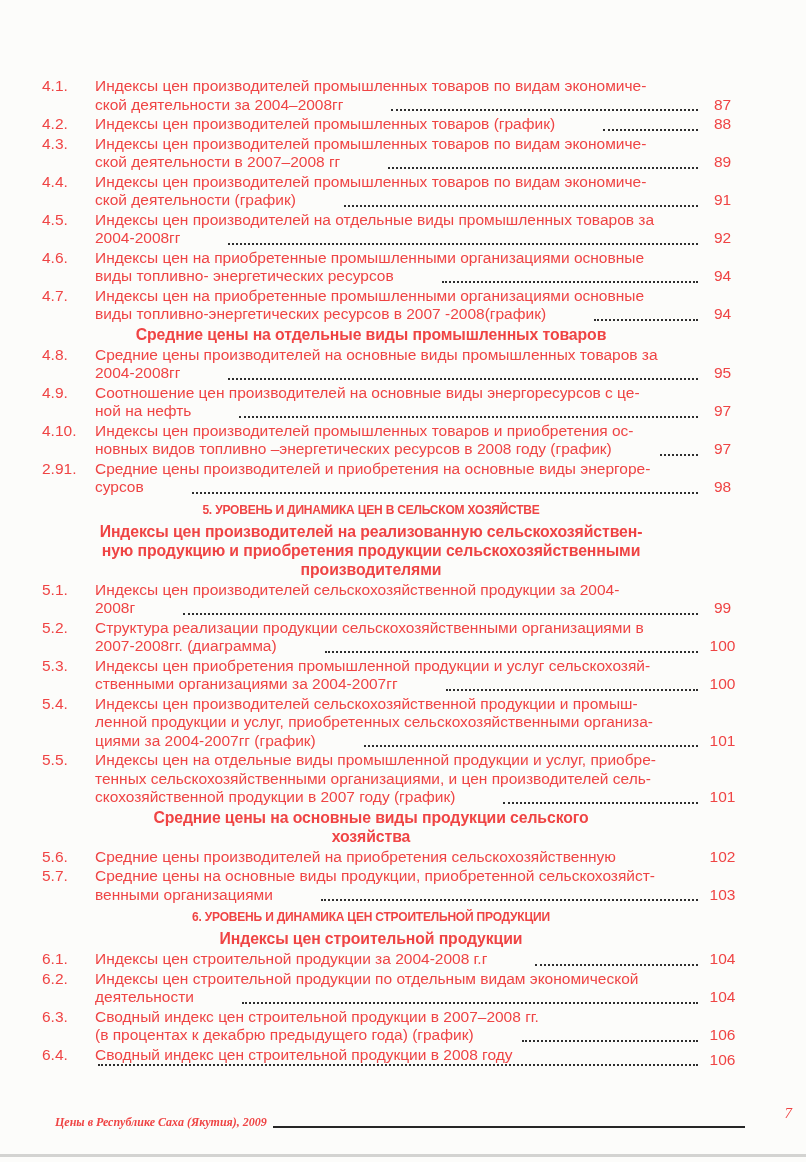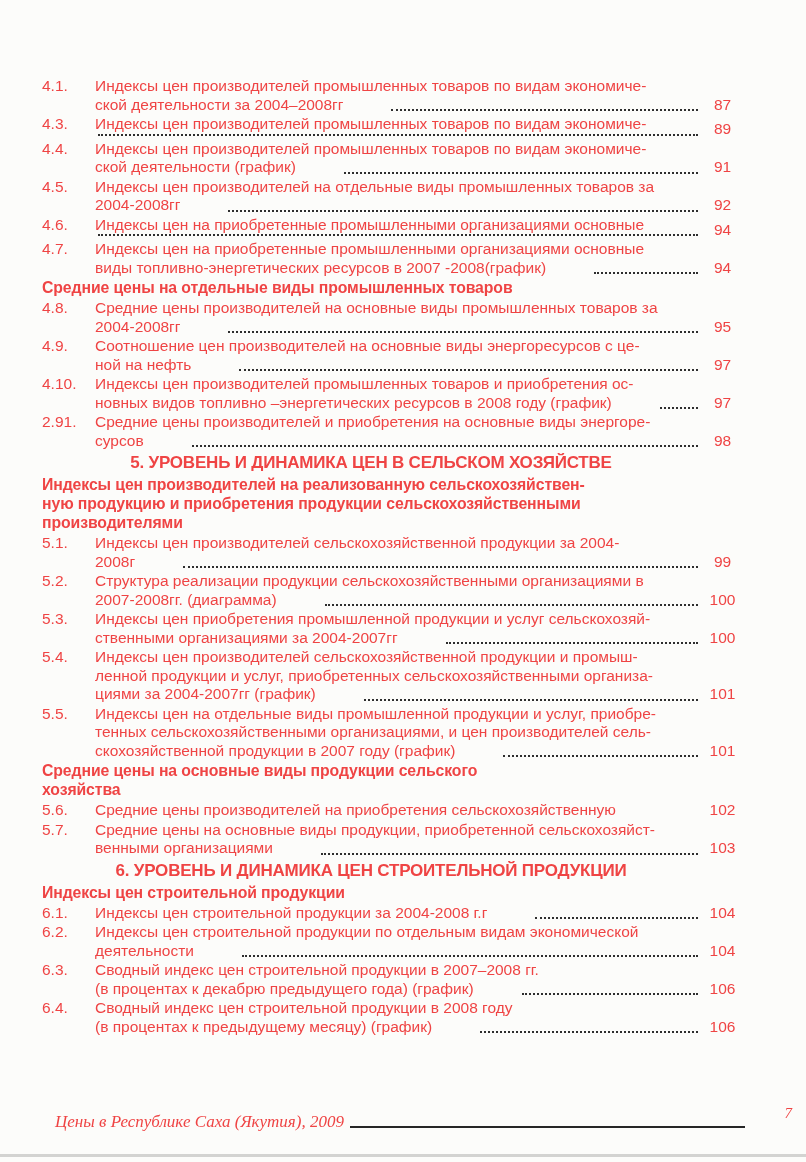--- a/index.html
+++ b/index.html
@@ -29,37 +29,37 @@
     margin:0 2px 3px 3px;
   }
   .pagecol{
     flex:0 0 48px;
     display:flex;flex-direction:column;justify-content:flex-end;
     text-align:center;line-height:18.5px;
     padding-right:3px;box-sizing:border-box;
   }
   .pagecol.top{justify-content:flex-start;}
   .section-heading{
-    font-weight:700;font-size:17px;line-height:20px;
+    font-weight:700;font-size:12px;line-height:20px;
     text-align:center;letter-spacing:-0.2px;
     margin:3px 48px 2px 0;
   }
   .sub-heading{
     font-weight:700;font-size:15.8px;line-height:19px;
-    letter-spacing:-0.1px;
+    text-align:center;letter-spacing:-0.1px;
     margin:1px 48px 2px 0;
   }
   
   .footer{
     position:absolute;left:55px;right:42px;top:1112px;
     display:flex;align-items:flex-end;
     font-family:"Liberation Serif","DejaVu Serif",serif;
   }
   .footer-title{
-    font-weight:400;font-style:italic;font-size:17px;line-height:20px;
+    font-weight:700;font-style:italic;font-size:12px;line-height:20px;
     white-space:nowrap;
   }
   .footer-rule{
     flex:1 1 auto;
     border-bottom:2px solid #262626;
     margin:0 40px 4px 6px;
     height:1px;
   }
   .footer-page{
     font-style:italic;font-size:15px;line-height:16px;
@@ -82,24 +82,35 @@
         <div class="entry-body">
           <div class="line"><span class="txt">Индексы цен производителей промышленных товаров по видам экономиче-</span></div>
           <div class="line last">
             <span class="txt">ской деятельности за 2004–2008гг</span>
             <span class="leader"></span>
           </div>
         </div>
         <div class="pagecol">87</div>
       </div>
       <div class="toc-entry">
+        <div class="num">4.2.</div>
+        <div class="entry-body">
+          <div class="line last">
+            <span class="txt">Индексы цен производителей промышленных товаров (график)</span>
+            <span class="leader"></span>
+          </div>
+        </div>
+        <div class="pagecol">88</div>
+      </div>
+      <div class="toc-entry">
         <div class="num">4.3.</div>
         <div class="entry-body">
           <div class="line"><span class="txt">Индексы цен производителей промышленных товаров по видам экономиче-</span></div>
           <div class="line last">
+            <span class="txt">ской деятельности в 2007–2008 гг</span>
             <span class="leader"></span>
           </div>
         </div>
         <div class="pagecol">89</div>
       </div>
       <div class="toc-entry">
         <div class="num">4.4.</div>
         <div class="entry-body">
           <div class="line"><span class="txt">Индексы цен производителей промышленных товаров по видам экономиче-</span></div>
           <div class="line last">
@@ -118,20 +129,21 @@
             <span class="leader"></span>
           </div>
         </div>
         <div class="pagecol">92</div>
       </div>
       <div class="toc-entry">
         <div class="num">4.6.</div>
         <div class="entry-body">
           <div class="line"><span class="txt">Индексы цен на приобретенные промышленными организациями основные</span></div>
           <div class="line last">
+            <span class="txt">виды топливно- энергетических ресурсов</span>
             <span class="leader"></span>
           </div>
         </div>
         <div class="pagecol">94</div>
       </div>
       <div class="toc-entry">
         <div class="num">4.7.</div>
         <div class="entry-body">
           <div class="line"><span class="txt">Индексы цен на приобретенные промышленными организациями основные</span></div>
           <div class="line last">
@@ -307,21 +319,20 @@
             <span class="leader"></span>
           </div>
         </div>
         <div class="pagecol">106</div>
       </div>
       <div class="toc-entry">
         <div class="num">6.4.</div>
         <div class="entry-body">
           <div class="line"><span class="txt">Сводный индекс цен строительной продукции в 2008 году</span></div>
           <div class="line last">
-            <span class="txt">(в процентах к предыдущему месяцу) (график)</span>
             <span class="leader"></span>
           </div>
         </div>
         <div class="pagecol">106</div>
       </div>
     </div>
 
   <div class="footer">
     <span class="footer-title">Цены в Республике Саха (Якутия), 2009</span>
     <span class="footer-rule"></span>

